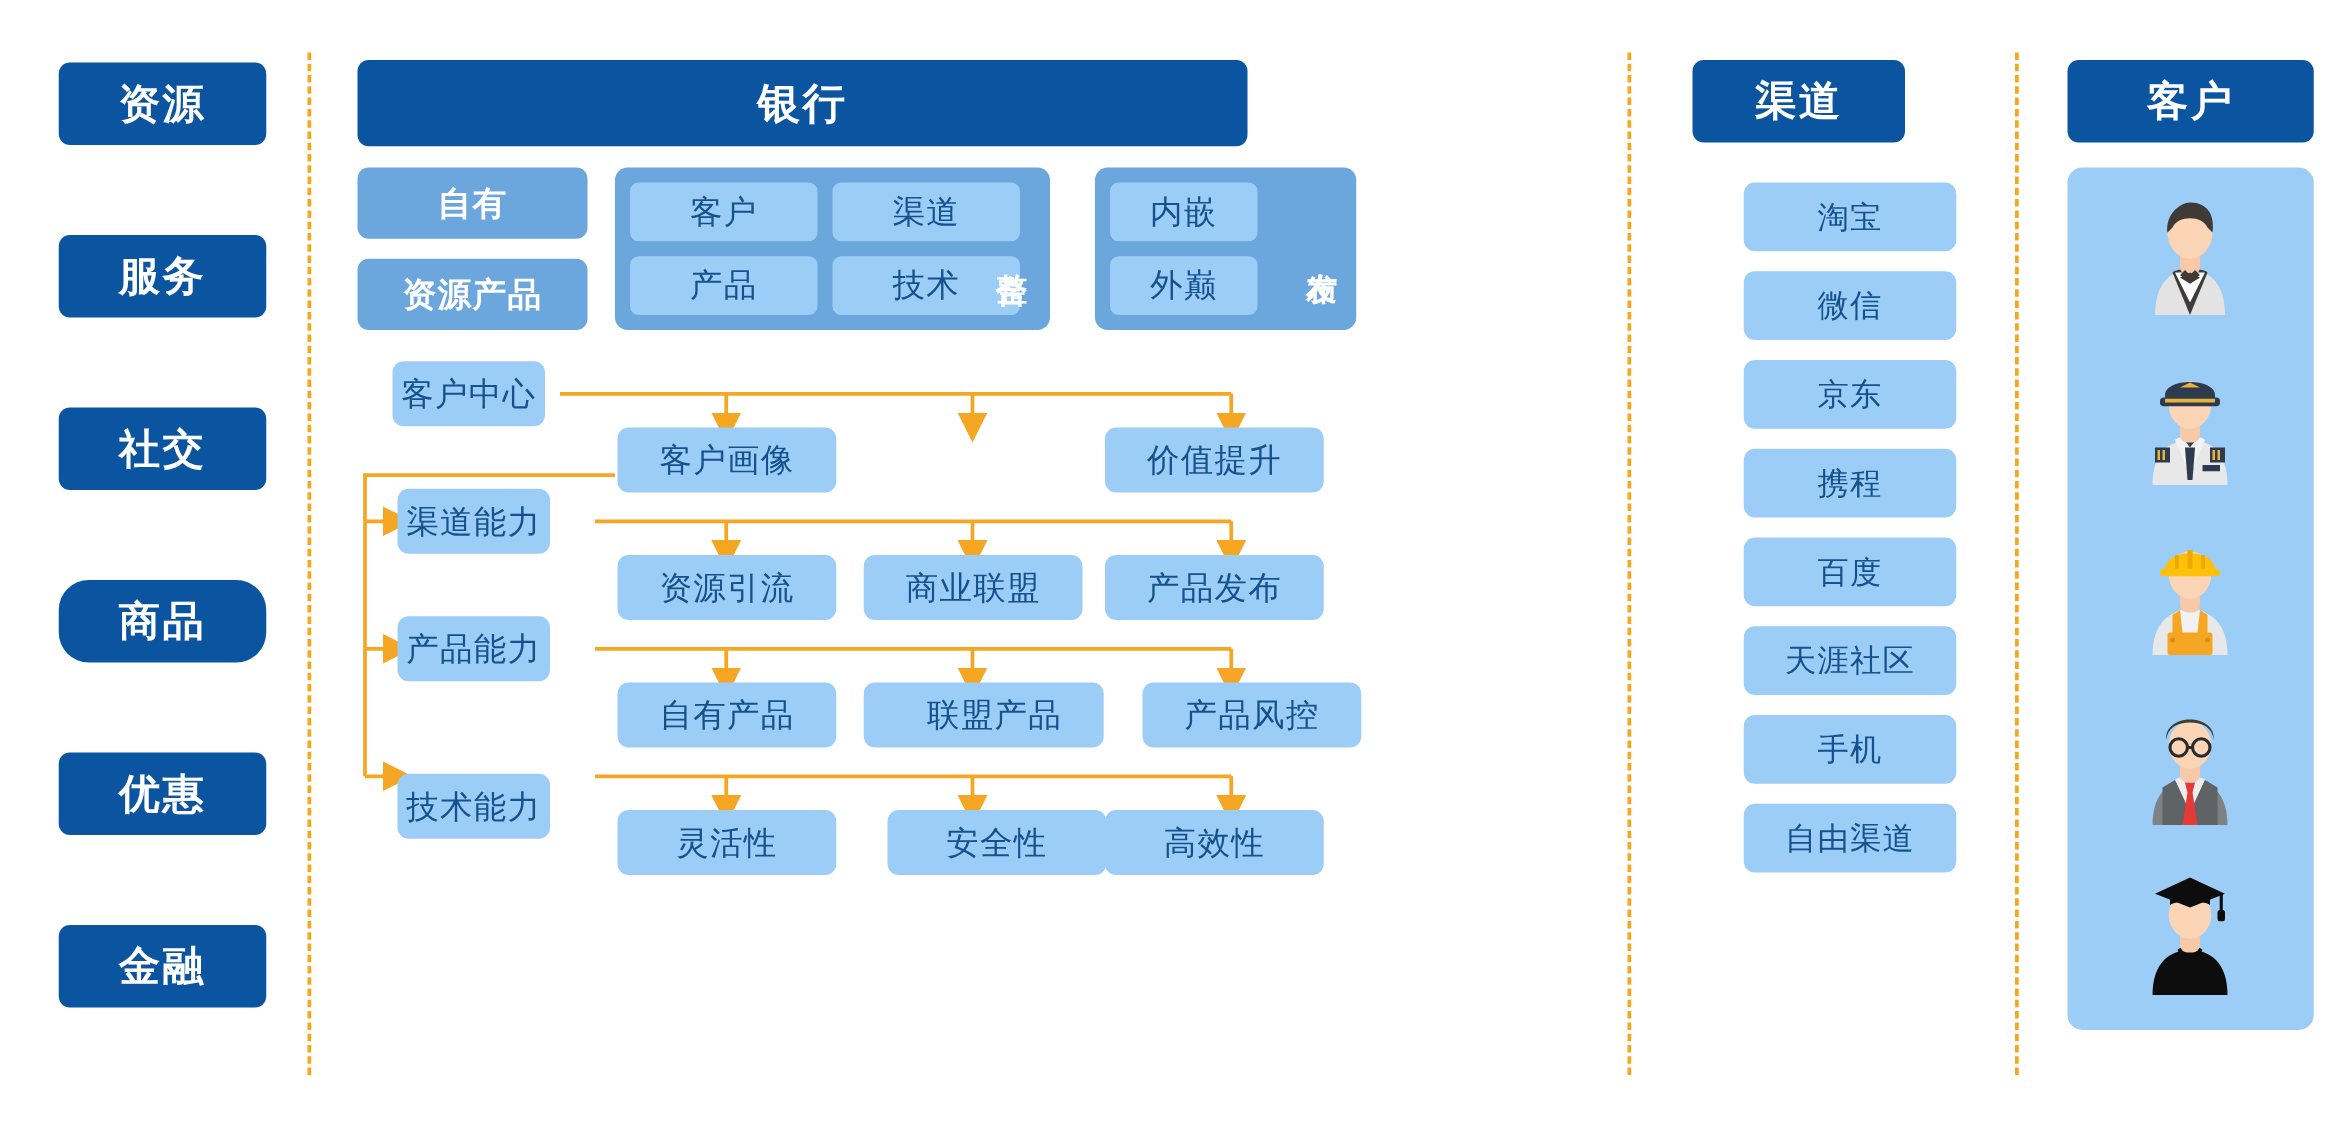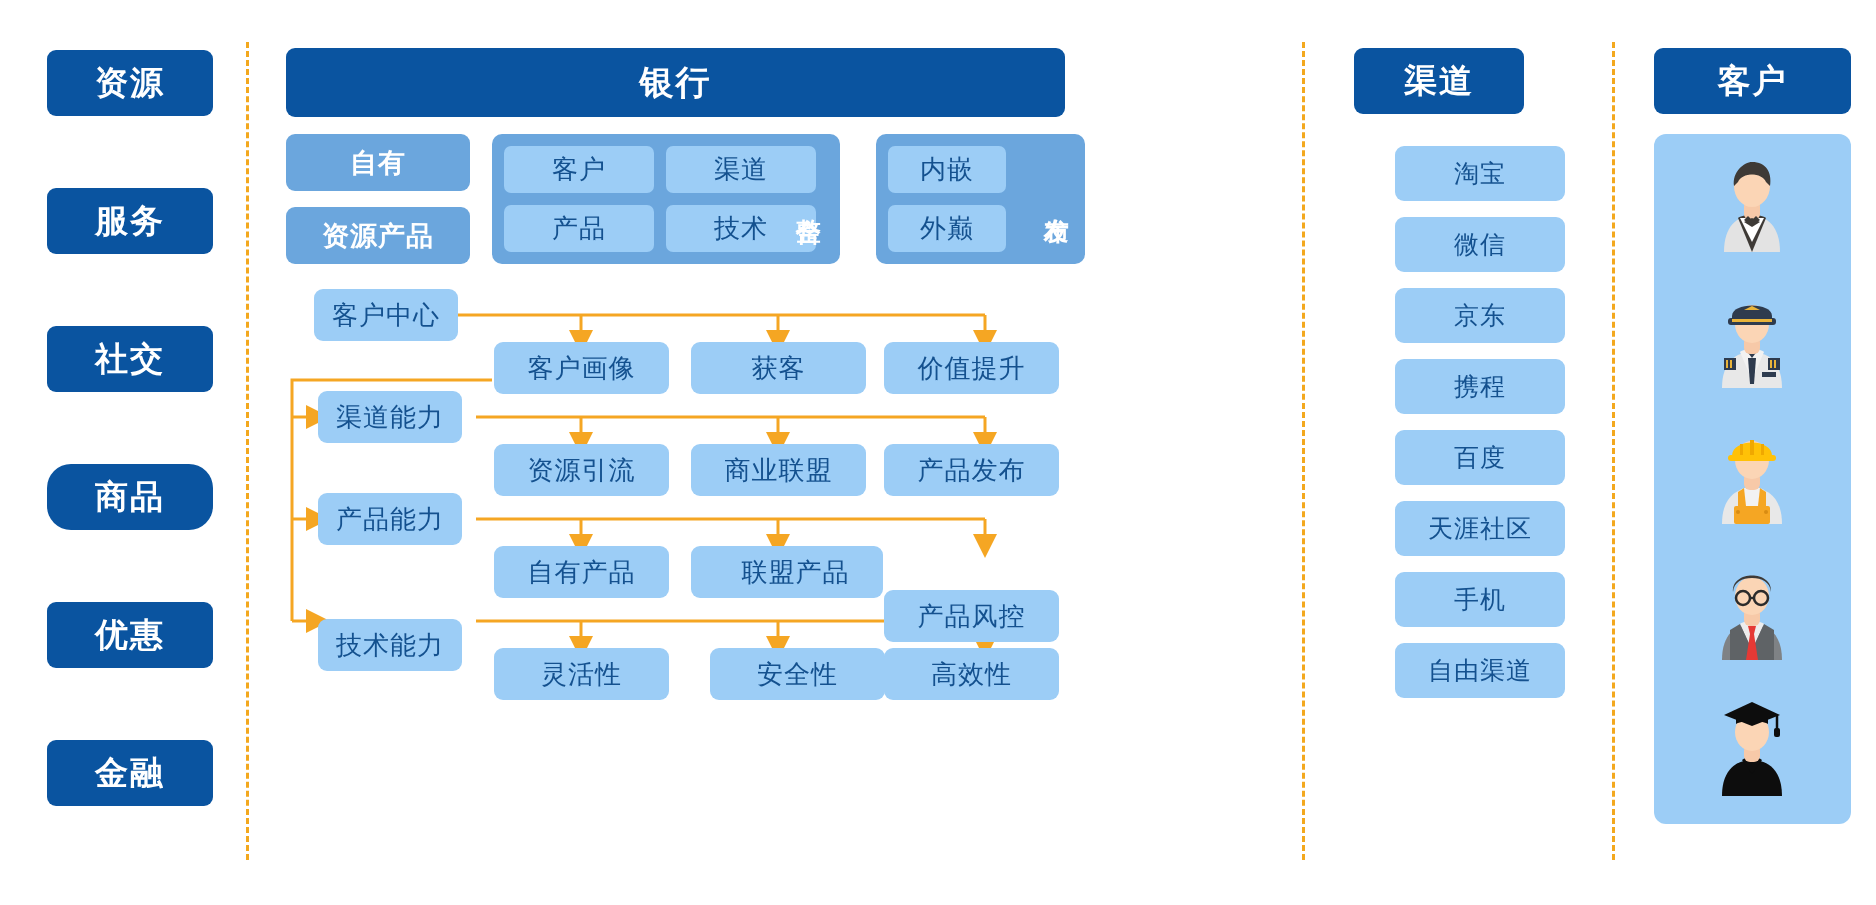--- a/index.html
+++ b/index.html
@@ -39,39 +39,39 @@
 
   
   .dashsep{
     position:absolute;width:0;border-left:3px dashed #F3A81E;
   }
 
   
   .leftbox{position:absolute;left:47px;width:166px;height:66px;font-size:33px;}
 
   
-  #bank-header{position:absolute;left:286px;top:48px;width:779px;height:69px;font-size:34px;}
+  #bank-header{position:absolute;left:286px;top:48px;width:712px;height:69px;font-size:34px;}
 
   #own-stack{position:absolute;left:286px;top:134px;width:184px;height:130px;}
   #own-stack .midblue{width:184px;height:57px;font-size:27px;}
   #own-stack .midblue.two{margin-top:16px;}
 
   #integrate-panel{position:absolute;left:492px;top:134px;width:348px;height:130px;}
   #publish-panel{position:absolute;left:876px;top:134px;width:189px;height:130px;padding-left:20px;}
   .panel-grid{position:absolute;left:12px;top:12px;display:flex;flex-direction:column;gap:12px;}
   .panel-grid .row{display:flex;gap:12px;}
   .cellA{width:150px;height:47px;font-size:26px;}
   .cellB{width:118px;height:47px;font-size:26px;}
 
   #integrate-label{position:absolute;right:10px;top:12px;width:44px;height:106px;}
   #publish-label{position:absolute;right:8px;top:12px;width:42px;height:106px;}
 
   
   #flow{position:absolute;left:286px;top:284px;width:779px;height:420px;}
-  .capbox{position:absolute;width:144px;height:52px;font-size:26px;}
+  .capbox{position:absolute;width:122px;height:52px;font-size:26px;}
   .leafbox{position:absolute;width:175px;height:52px;font-size:26px;}
   svg#wires{position:absolute;left:0;top:0;width:779px;height:420px;overflow:visible;}
 
   
   #channel-header{position:absolute;left:1354px;top:48px;width:170px;height:66px;font-size:33px;}
   .chanbox{position:absolute;left:1354px;width:170px;height:55px;font-size:25px;margin-left:41px;}
 
   
   #customer-header{position:absolute;left:1654px;top:48px;width:197px;height:66px;font-size:33px;}
   #customer-panel{
@@ -167,30 +167,29 @@
         <path d="M699,337 L699,364" marker-end="url(#ah)"></path>
       </g>
     </svg>
 
     <div class="lightblue capbox" style="left:28px;top:5px;">客户中心</div>
     <div class="lightblue capbox" style="left:32px;top:107px;font-family:Liberation Serif, serif;">渠道能力</div>
     <div class="lightblue capbox" style="left:32px;top:209px;">产品能力</div>
     <div class="lightblue capbox" style="left:32px;top:303px;margin-top:32px;">技术能力</div>
 
     <div class="lightblue leafbox" style="left:208px;top:58px;">客户画像</div>
-    <div class="lightblue leafbox" style="left:405px;top:58px;">获客</div>
     <div class="lightblue leafbox" style="left:598px;top:58px;">价值提升</div>
 
     <div class="lightblue leafbox" style="left:208px;top:160px;">资源引流</div>
     <div class="lightblue leafbox" style="left:405px;top:160px;">商业联盟</div>
     <div class="lightblue leafbox" style="left:598px;top:160px;">产品发布</div>
 
     <div class="lightblue leafbox" style="left:208px;top:262px;">自有产品</div>
     <div class="lightblue leafbox" style="left:405px;top:262px;padding-left:17px;">联盟产品</div>
-    <div class="lightblue leafbox" style="left:598px;top:262px;margin-top:44px;">产品风控</div>
+    <div class="lightblue leafbox" style="left:628px;top:262px;">产品风控</div>
 
     <div class="lightblue leafbox" style="left:208px;top:364px;">灵活性</div>
     <div class="lightblue leafbox" style="left:405px;top:364px;margin-left:19px;">安全性</div>
     <div class="lightblue leafbox" style="left:598px;top:364px;">高效性</div>
   </div>
 
   <div class="navy" id="channel-header">渠道</div>
   <div class="lightblue chanbox" style="top:146px;">淘宝</div>
   <div class="lightblue chanbox" style="top:217px;">微信</div>
   <div class="lightblue chanbox" style="top:288px;">京东</div>

